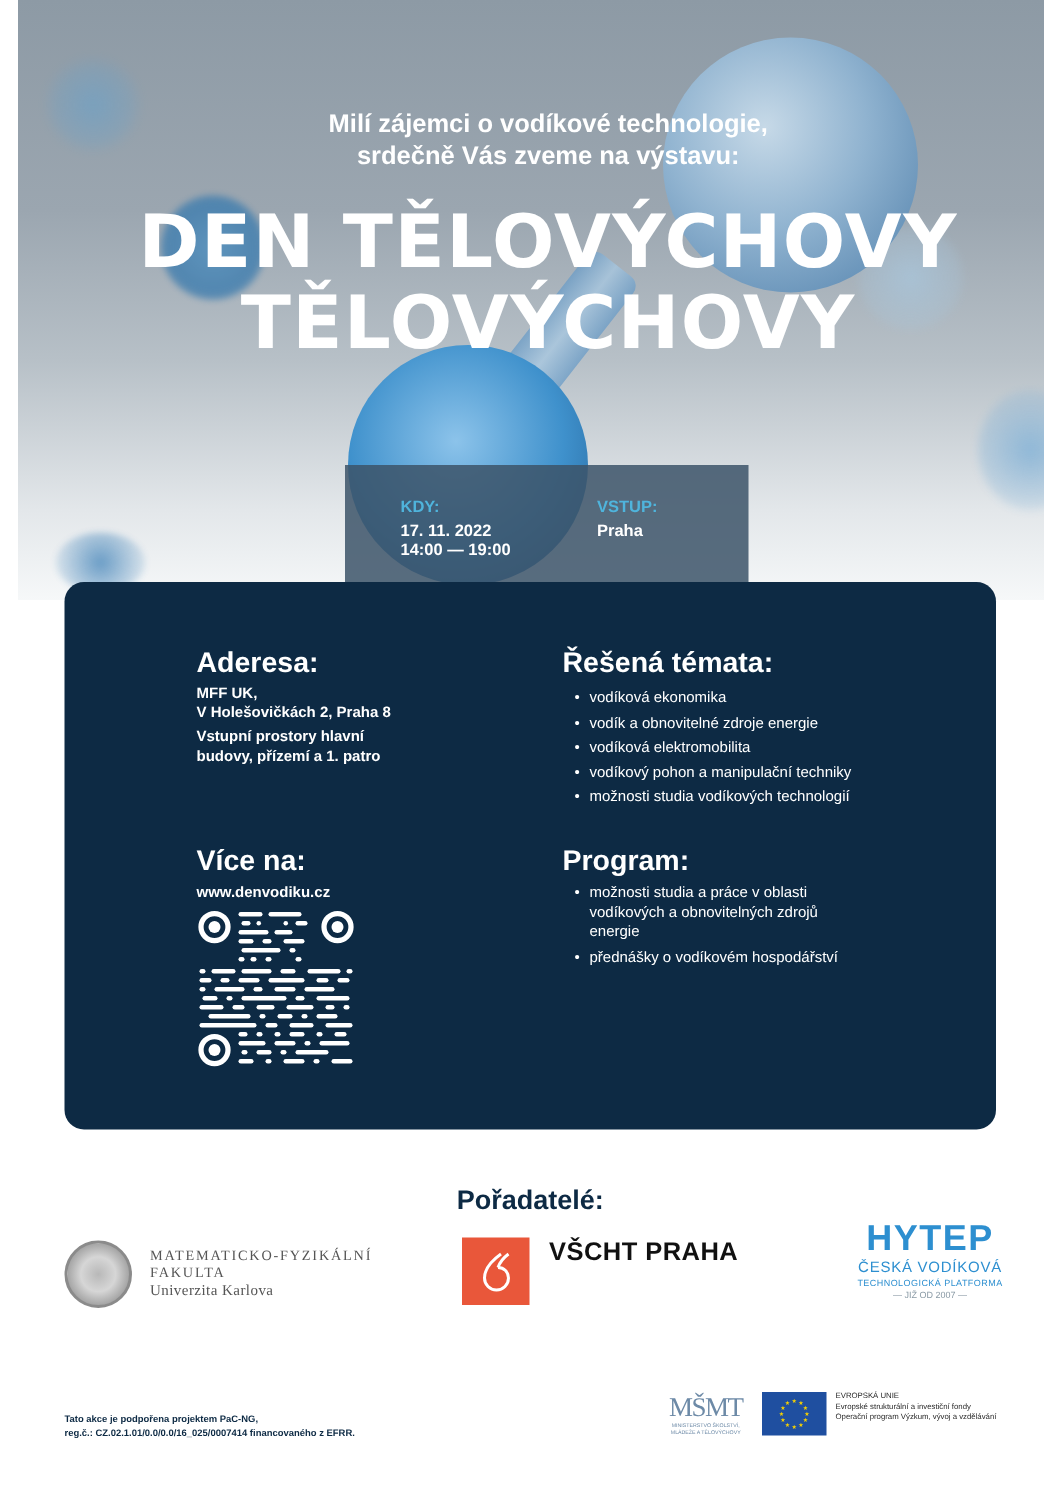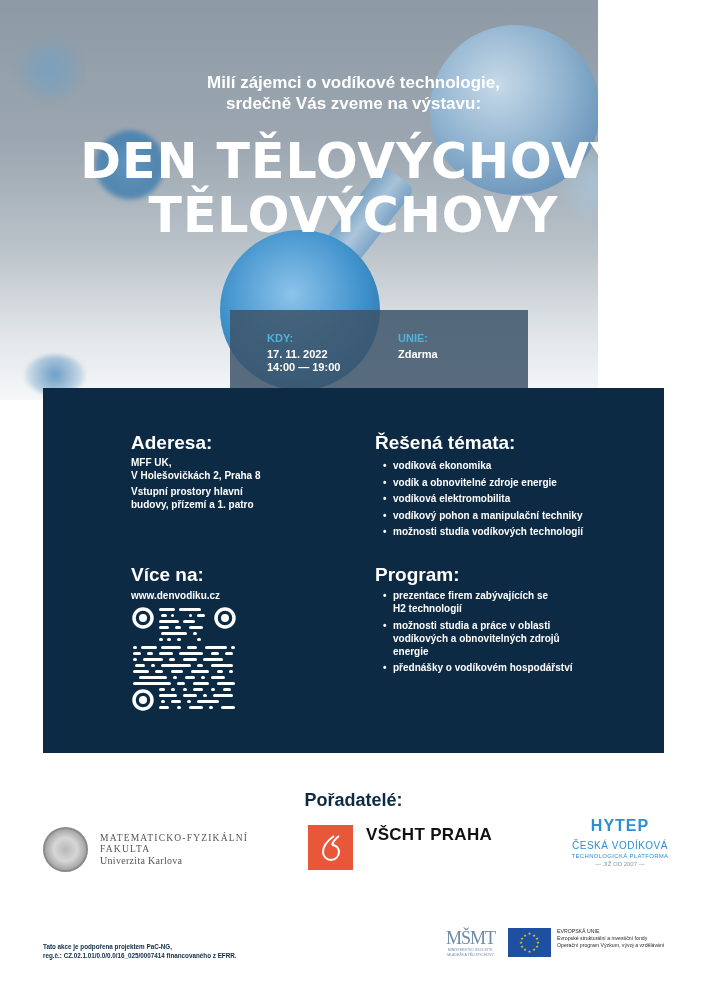--- a/index.html
+++ b/index.html
@@ -1,20 +1,20 @@
 <!DOCTYPE html>
 <html><head>
   <meta charset="utf-8">
   <style>
     * { margin: 0; padding: 0; box-sizing: border-box; }
     html, body { width: 707px; height: 1000px; background: #ffffff; overflow: hidden; }
     body { position: relative; font-family: "Liberation Sans", sans-serif; color: #ffffff; }
 
     .hero {
-      position: absolute; left: 0; top: 0; width: 598px; height: 400px;
+      position: absolute; left: 12px; top: 0; width: 684px; height: 400px;
       background: linear-gradient(180deg, #8d9aa5 0%, #9ba6b0 35%, #b7c0c7 60%, #e3e7ea 85%, #f6f8f9 100%);
       overflow: hidden;
       padding-left: 36px;
     }
     .blob { position: absolute; border-radius: 50%; }
     .b1 { left: 430px; top: 25px; width: 170px; height: 170px;
           background: radial-gradient(circle at 40% 35%, #cfe3f2 0%, #8fb6d6 45%, #5c8db8 80%, rgba(90,130,170,0) 100%); opacity: .85; }
     .b2 { left: 220px; top: 230px; width: 160px; height: 160px;
           background: radial-gradient(circle at 45% 40%, #8cc3ea 0%, #3f91cc 55%, #2b6ea5 85%, rgba(40,100,160,0) 100%); }
     .b3 { left: 95px; top: 130px; width: 70px; height: 70px;
@@ -35,56 +35,57 @@
       position: absolute; left: 0; top: 72px; width: 707px; text-align: center;
       font-size: 17px; font-weight: bold; line-height: 21px; color: #ffffff;
     }
     .title {
       position: absolute; left: 0; top: 135px; width: 707px; text-align: center;
       font-size: 49px; font-weight: 900; line-height: 54px; letter-spacing: 1px;
       color: #ffffff; font-family: "DejaVu Sans", sans-serif;
     }
 
     .when-box {
-      position: absolute; left: 230px; top: 310px; width: 298px; height: 78px;
+      position: absolute; left: 230px; top: 310px; width: 269px; height: 78px;
       background: rgba(60, 84, 104, 0.85);
     }
     .when-col { position: absolute; top: 22px; font-size: 11px; font-weight: bold; line-height: 13px; }
     .when-col .lbl { color: #4fb4dc; margin-bottom: 3px; }
     .when-col .val { color: #ffffff; }
     .col-kdy { left: 37px; }
     .col-vstup { left: 168px; }
 
     .panel {
       position: absolute; left: 43px; top: 388px; width: 621px; height: 365px;
       background: #0d2a44;
+      border-radius: 13px;
     }
     .sec-title { position: absolute; font-size: 19px; font-weight: bold; color: #ffffff; line-height: 22px; }
     .small { position: absolute; font-size: 10px; font-weight: bold; line-height: 13px; color: #ffffff; }
-    .bullets { position: absolute; list-style: none; font-size: 10px; font-weight: bold; line-height: 13px; }
+    .bullets { position: absolute; list-style: none; font-size: 10px; font-weight: normal; line-height: 13px; }
     .bullets li { position: relative; padding-left: 10px; margin-bottom: 3.5px; }
     .bullets li::before { content: "•"; position: absolute; left: 0; top: 0; }
 
     .qr { position: absolute; left: 88px; top: 218px; width: 106px; height: 106px; }
 
     .org-title { position: absolute; left: 0; top: 790px; width: 707px; text-align: center;
       font-size: 18px; font-weight: bold; color: #0d2a44; }
 
     .mff { position: absolute; left: 43px; top: 826px; height: 46px; display: flex; align-items: center; }
     .mff-seal { width: 45px; height: 45px; border-radius: 50%; border: 2px solid #8b8b8b;
       background: radial-gradient(circle, #b8b8b8 0%, #d6d6d6 40%, #a6a6a6 70%, #cfcfcf 100%); margin-right: 12px; }
     .mff-text { font-family: "Liberation Serif", serif; color: #555555; font-size: 9.5px; line-height: 11px; letter-spacing: 1.2px; }
     .mff-text .uk { letter-spacing: .3px; font-size: 10px; }
 
     .vscht { position: absolute; left: 308px; top: 825px; display: flex; }
     .vscht-logo { width: 45px; height: 45px; background: #e9573a; display: flex; align-items: center; justify-content: center; }
     .vscht-name { margin-left: 13px; font-size: 17px; font-weight: bold; color: #111111; letter-spacing: .3px; }
 
     .hytep { position: absolute; left: 570px; top: 812px; width: 100px; text-align: center; color: #2d8fd0; }
-    .hytep-name { font-size: 16px; font-weight: bold; line-height: 28px; letter-spacing: 1px; }
+    .hytep-name { font-size: 24px; font-weight: bold; line-height: 28px; letter-spacing: 1px; }
     .hytep-sub1 { font-size: 10px; line-height: 12px; letter-spacing: .5px; }
     .hytep-sub2 { font-size: 6px; line-height: 8px; letter-spacing: .3px; }
     .hytep-since { font-size: 6px; line-height: 9px; color: #8a9aa5; }
 
     .footer-note { position: absolute; left: 43px; top: 942px; font-size: 6.3px; font-weight: bold; line-height: 9px; color: #0d2a44; }
     .msmt { position: absolute; left: 443px; top: 928px; width: 55px; text-align: center; color: #6d8aa7; }
     .msmt-mark { font-size: 18px; font-family: "Liberation Serif", serif; line-height: 20px; letter-spacing: -1px; }
     .msmt-text { font-size: 3.5px; line-height: 5px; }
     .eu { position: absolute; left: 508px; top: 928px; display: flex; align-items: flex-start; }
     .eu-flag { width: 43px; height: 29px; background: #1f4fa0; position: relative; }
@@ -113,22 +114,22 @@
   </div>
 </div>
 
 <div class="when-box">
   <div class="when-col col-kdy">
     <div class="lbl">KDY:</div>
     <div class="val">17. 11. 2022</div>
     <div class="val">14:00 — 19:00</div>
   </div>
   <div class="when-col col-vstup">
-    <div class="lbl">UNIE:</div>
-    <div class="val">Zdarma</div>
+    <div class="lbl">VSTUP:</div>
+    <div class="val">Praha</div>
   </div>
 </div>
 
 <div class="panel">
   <div class="sec-title" style="left:88px; top:44px;">Aderesa:</div>
   <div class="small" style="left:88px; top:68px;">
     <div>MFF UK,</div>
     <div>V Holešovičkách 2, Praha 8</div>
     <div style="margin-top:3px;">Vstupní prostory hlavní</div>
     <div>budovy, přízemí a 1. patro</div>
@@ -227,21 +228,20 @@
       <rect x="28" y="100" width="10" height="3" rx="1.5"></rect>
         <rect x="46" y="100" width="4" height="3" rx="1.5"></rect>
         <rect x="58" y="100" width="14" height="3" rx="1.5"></rect>
         <rect x="78" y="100" width="4" height="3" rx="1.5"></rect>
         <rect x="90" y="100" width="14" height="3" rx="1.5"></rect>
     </g>
   </svg>
 
   <div class="sec-title" style="left:332px; top:176px;">Program:</div>
   <ul class="bullets" style="left:340px; top:201px; width:230px;">
-    <li style="width:170px;">prezentace firem zabývajících se H2 technologií</li>
     <li style="width:190px;">možnosti studia a práce v oblasti vodíkových a obnovitelných zdrojů energie</li>
     <li>přednášky o vodíkovém hospodářství</li>
   </ul>
 </div>
 
 <div class="org-title">Pořadatelé:</div>
 
 <div class="mff">
   <div class="mff-seal"></div>
   <div class="mff-text">

